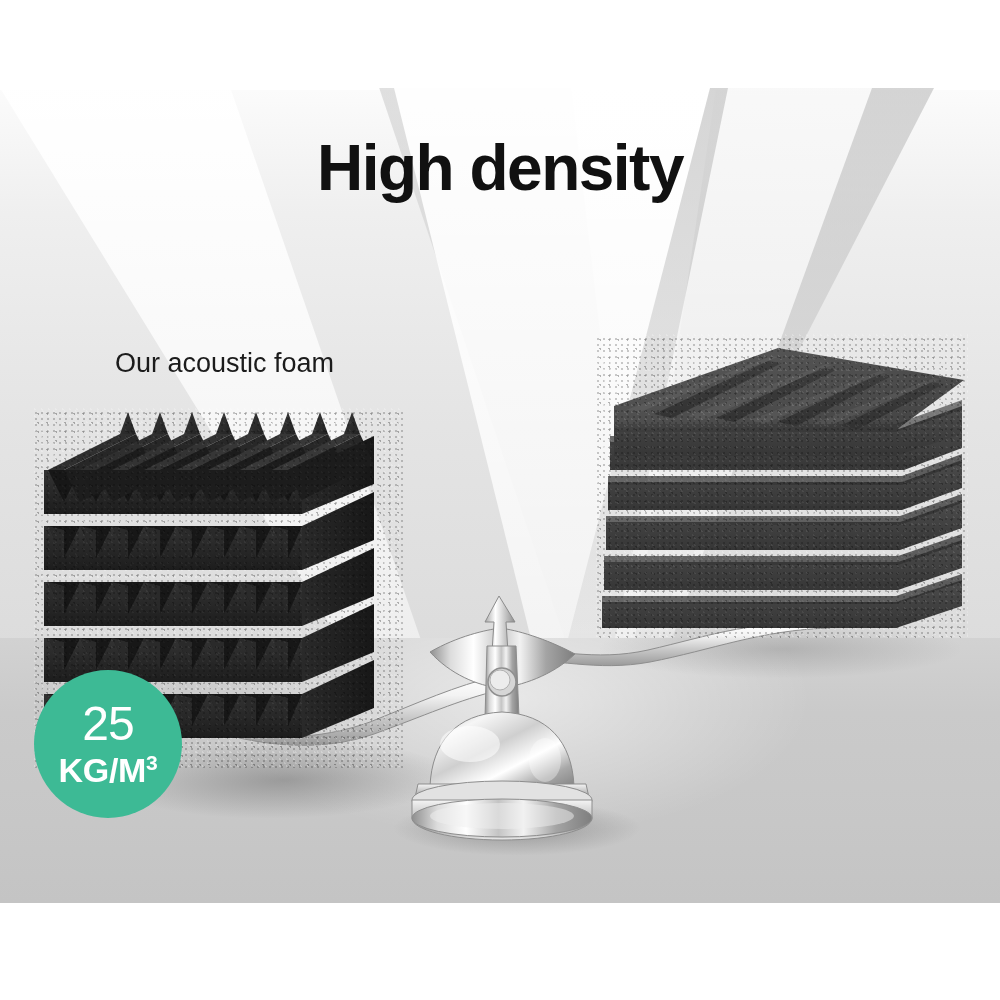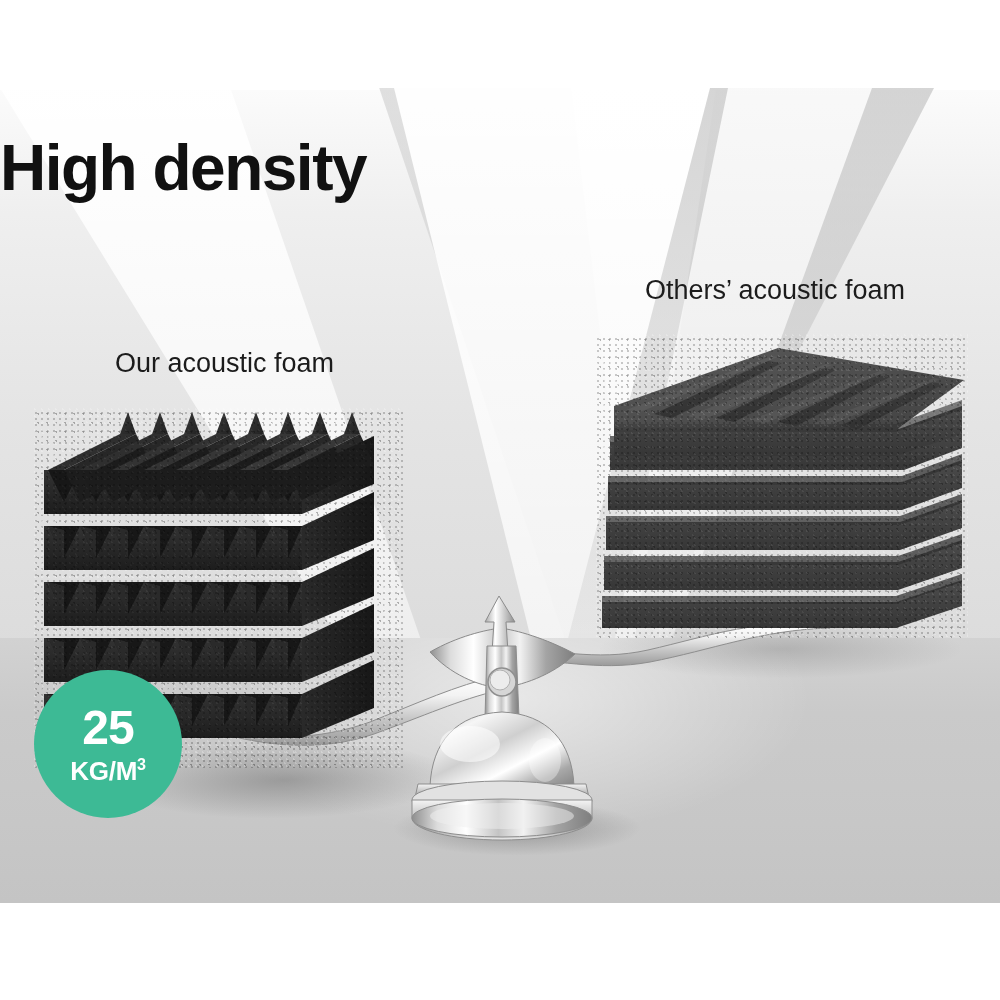--- a/index.html
+++ b/index.html
@@ -60,20 +60,21 @@
     background:linear-gradient(180deg,#d2d2d2 0%,#cacaca 28%,#c7c7c7 70%,#c4c4c4 100%);
   }
   .bg-floor-sheen{
     position:absolute;left:0;top:638px;width:1000px;height:265px;
     background:radial-gradient(ellipse 430px 200px at 510px 60px,rgba(255,255,255,.55),rgba(255,255,255,0) 70%);
   }
 
   
   .title{
     position:absolute;left:0;top:136px;width:1000px;
+    text-align:center;
     font-size:64px;font-weight:bold;letter-spacing:-1.5px;
     color:#111111;line-height:1;
     white-space:nowrap;
   }
   .label{
     position:absolute;
     font-size:27px;font-weight:normal;color:#1c1c1c;
     white-space:nowrap;
   }
   .label-left{left:115px;top:348px;text-align:right;}
@@ -82,25 +83,25 @@
   
   .badge{
     position:absolute;left:34px;top:670px;
     width:148px;height:148px;border-radius:50%;
     background:#3dba95;
     display:flex;flex-direction:column;
     align-items:center;justify-content:center;
     z-index:30;
   }
   .badge-value{
-    color:#ffffff;font-weight:bold;font-size:48px;line-height:.96;
+    color:#ffffff;font-weight:normal;font-size:48px;line-height:.96;
     letter-spacing:-1px;
   }
   .badge-unit{
-    color:#ffffff;font-weight:bold;font-size:26px;line-height:1;
+    color:#ffffff;font-weight:bold;font-size:34px;line-height:1;
     letter-spacing:-.3px;margin-top:5px;
   }
   .badge-unit sup{font-size:.62em;vertical-align:super;}
   .scale-arms{position:absolute;left:0;top:0;z-index:12;}
   .scale-body{position:absolute;left:0;top:0;z-index:20;}
 
   
   .stack{position:absolute;}
   .stack-left{left:34px;top:408px;z-index:18;}
   .stack-right{left:596px;top:334px;z-index:14;}
@@ -469,21 +470,20 @@
       <path d="M412,800 L412,818 C412,830 452,840 502,840 C552,840 592,830 592,818 L592,800 Z" fill="url(#chromeRing)" stroke="#8d8d8d" stroke-width="1"></path>
       <ellipse cx="502" cy="818" rx="90" ry="19" fill="url(#chromeV)" stroke="#8d8d8d" stroke-width="1"></ellipse>
       <ellipse cx="502" cy="816" rx="72" ry="13" fill="#efefef" opacity=".5"></ellipse>
     </svg>
   </div>
 
   <div class="title">High density</div>
 
   <div class="label label-left">Our acoustic foam</div>
 
-  <div class="label label-right">Others’ acoustic foam</div>
 
   <div class="badge" style="background: rgb(61, 186, 149); color: rgb(255, 255, 255);">
     <div class="badge-value">25</div>
     <div class="badge-unit">
       <span>KG/M</span><sup>3</sup>
     </div>
   </div>
 
 </div>
 

